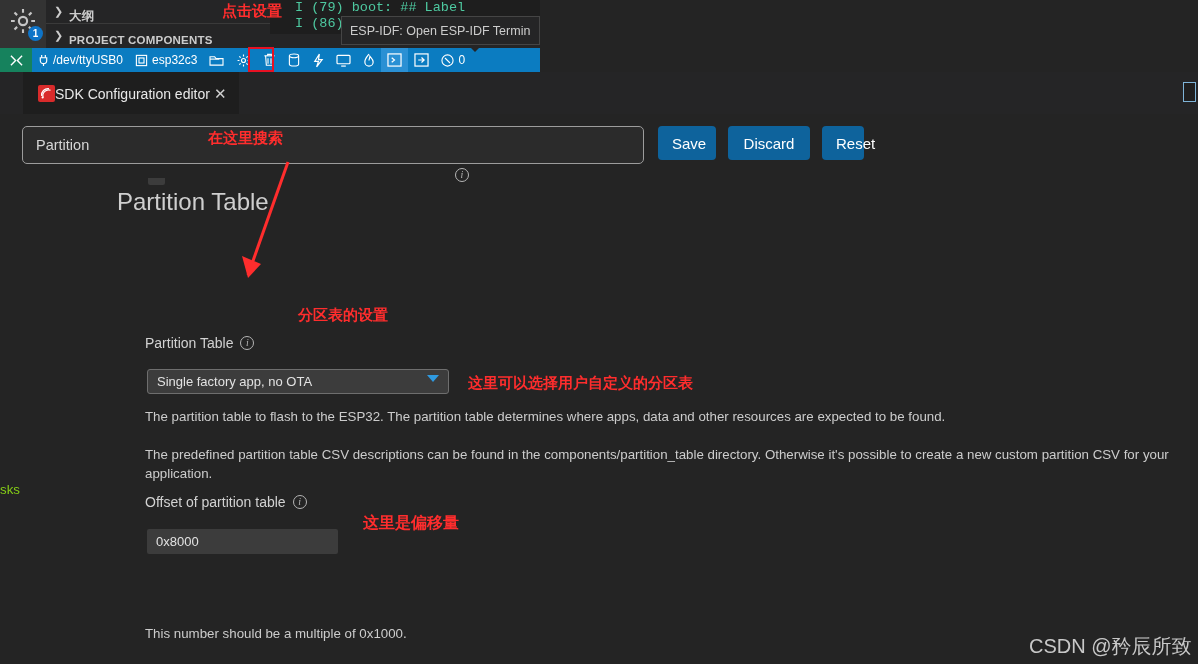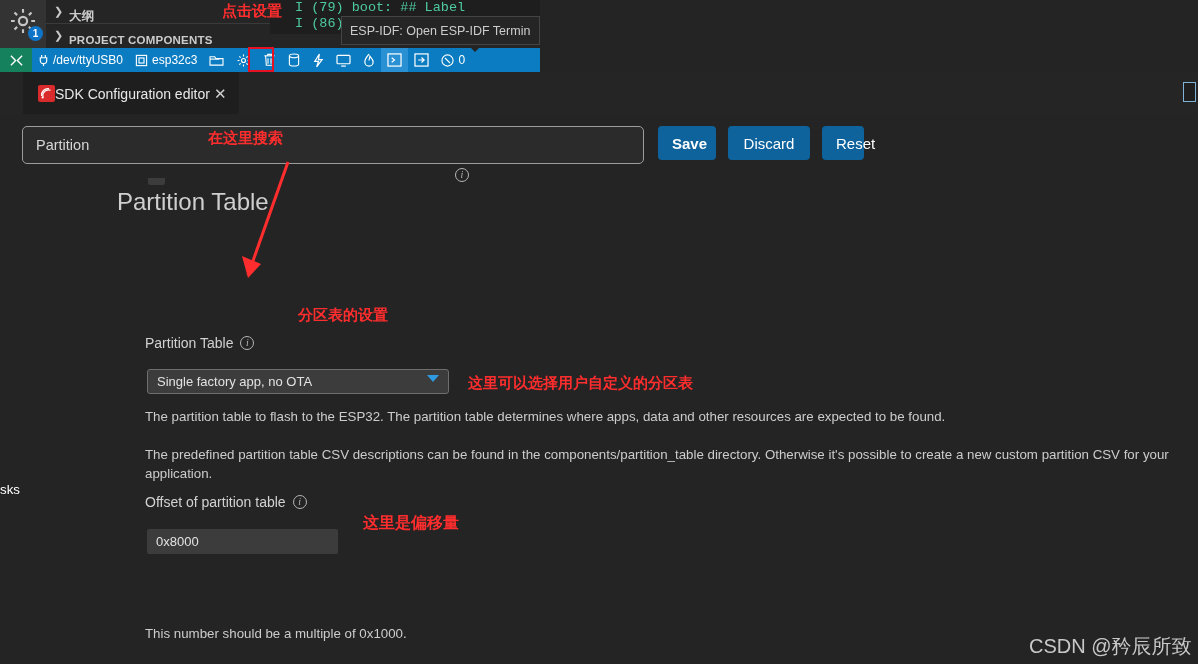--- a/index.html
+++ b/index.html
@@ -136,21 +136,21 @@
     background: #2b2b2b; border: 1px solid #9c9c9c; border-radius: 5px;
     color: #d6d6d6; font-size: 14.5px; padding: 0 13px;
     font-family: "Liberation Sans", sans-serif;
   }
   .btn {
     position: absolute; top: 0; height: 34px;
     background: #0e639c; color: #ffffff; border: none; border-radius: 4px;
     font-size: 15px; font-family: "Liberation Sans", sans-serif;
     cursor: pointer; padding: 0 14px;
   }
-  #btn-save { left: 658px; width: 58px; font-weight: bold; }
+  #btn-save { left: 658px; width: 58px; }
   #btn-discard { left: 728px; width: 82px; }
   #btn-reset { left: 822px; width: 42px; }
 
   .ann-search {
     position: absolute; left: 208px; top: 15px;
     color: #ff2d2d; font-size: 15px; font-weight: bold; z-index: 8;
   }
 
   
   .cut-row {
@@ -220,21 +220,21 @@
   .ann { position: absolute; color: #ff2d2d; font-weight: bold; z-index: 8; }
   #ann-partition { left: 298px; top: 192px; font-size: 15px; }
   #ann-custom { left: 468px; top: 260px; font-size: 15px; }
   #ann-offset { left: 363px; top: 399px; font-size: 16px; }
 
   
   .arrow-svg { position: absolute; pointer-events: none; z-index: 7; }
 
   
   .left-sks {
-    position: absolute; left: 0px; top: 368px; color: #ffffff; font-size: 13.3px;
+    position: absolute; left: 0px; top: 368px; color: #84cc16; font-size: 13.3px;
   }
 
   .watermark {
     position: absolute; left: 1029px; top: 633px;
     color: #c8c8c8; font-size: 20px; white-space: nowrap;
   }
 </style>
 </head>
 <body>
 

